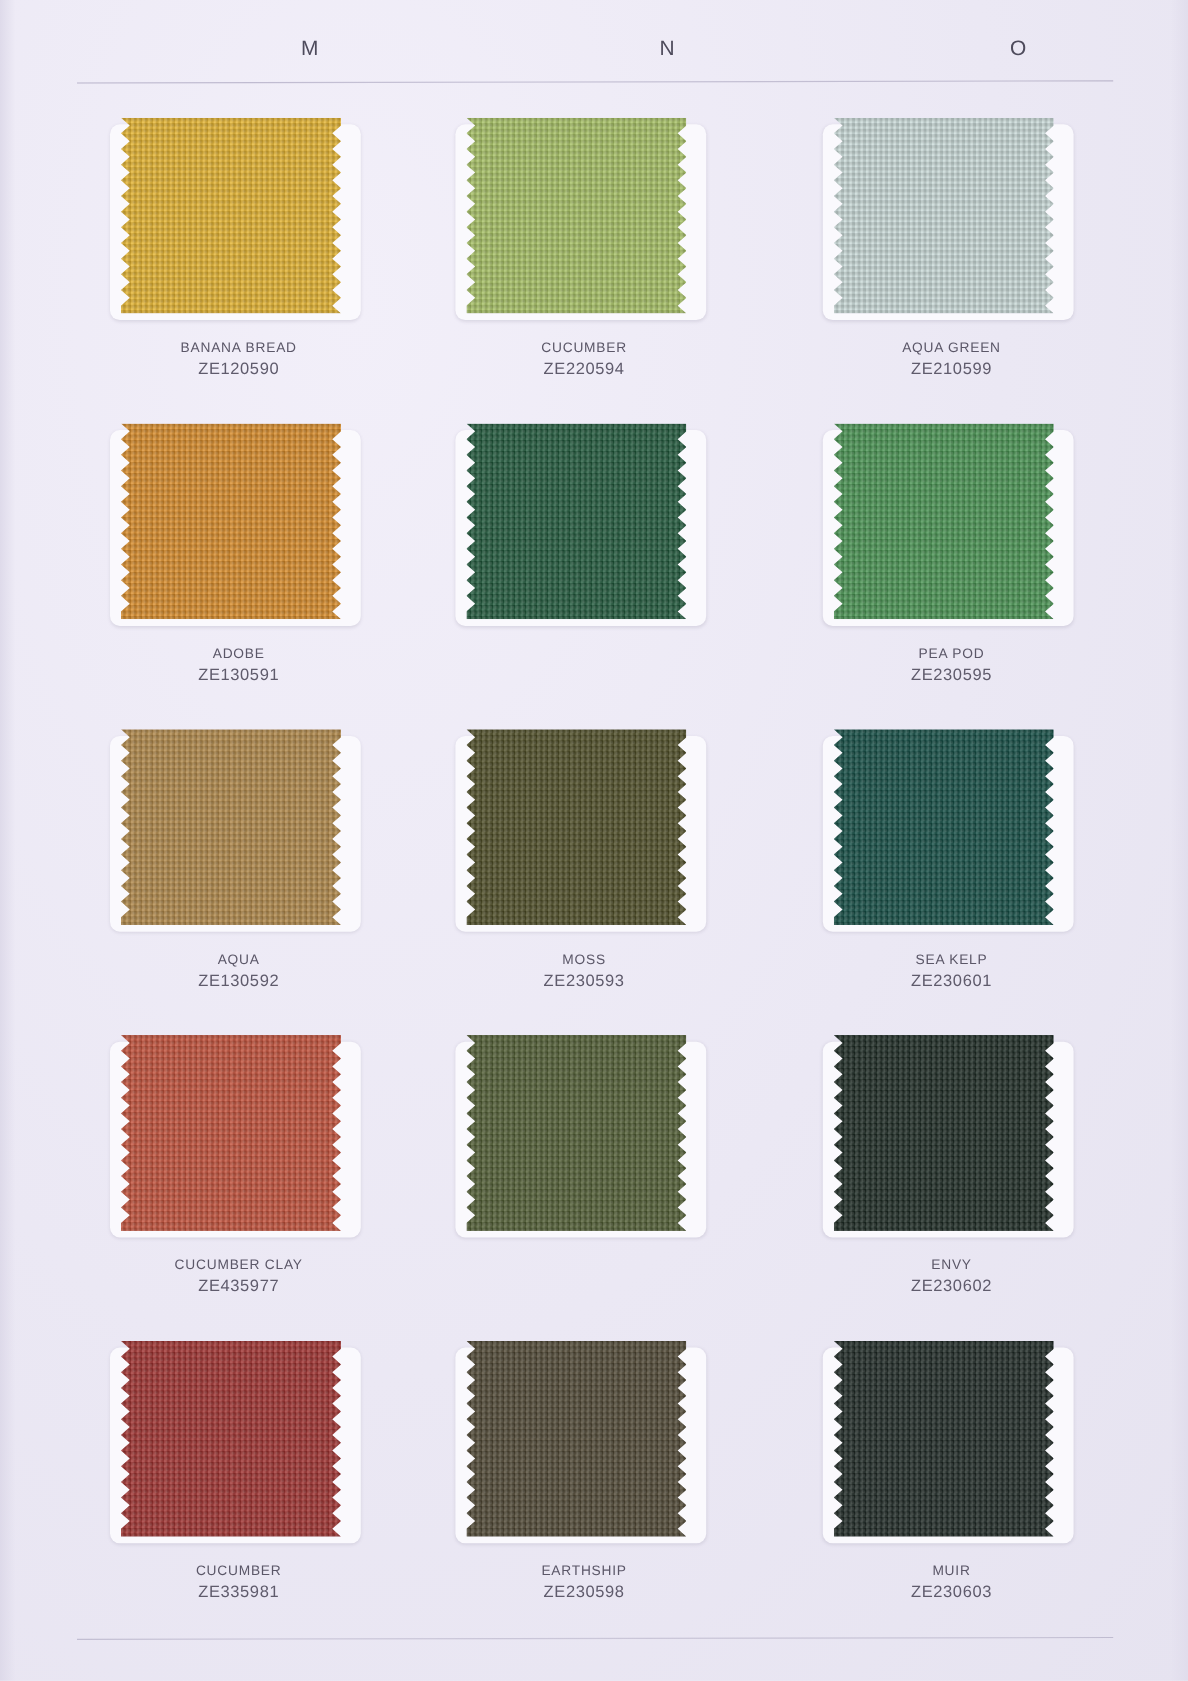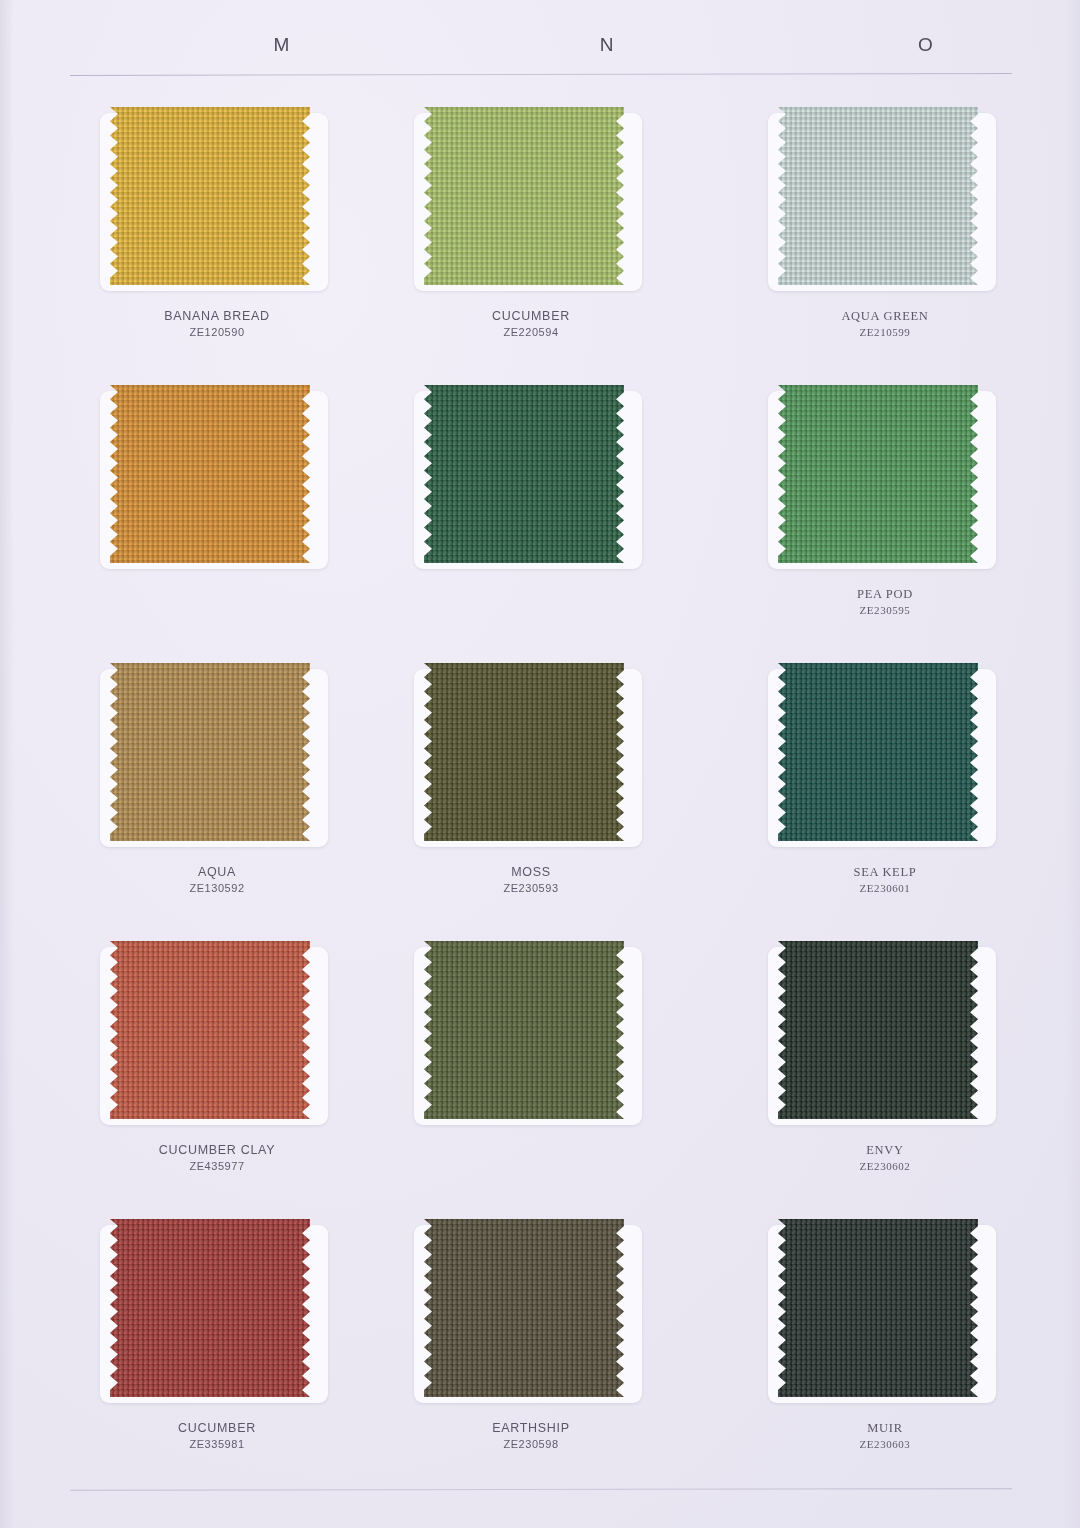--- a/index.html
+++ b/index.html
@@ -55,21 +55,21 @@
   
   #grid{
     position:absolute;left:0;top:96px;width:1080px;
   }
   .row{position:relative;height:278px;}
   .cell{
     position:absolute;top:0;width:320px;height:216px;margin-top:11px;
   }
   .cell.c0{left:92px;}
   .cell.c1{left:406px;}
-  .cell.c2{left:760px;font-family:Liberation Serif, serif;}
+  .cell.c2{left:740px;}
 
   
   .backing{
     position:absolute;left:8px;top:6px;width:228px;height:178px;
     background:#faf9fd;border-radius:9px;
     box-shadow:0 1px 3px rgba(90,85,110,.14);
   }
   .sw-wrap{
     position:absolute;left:0;top:0;width:250px;height:195px;
   }
@@ -110,21 +110,21 @@
 
   
   .caption{
     position:absolute;left:0;top:200px;width:250px;
     text-align:center;line-height:1.45;
   }
   .cap-name{
     display:block;font-size:12.5px;letter-spacing:.7px;color:#5b5768;
   }
   .cap-code{
-    display:block;font-size:11px;letter-spacing:.55px;color:#5f5b6c;
+    display:block;font-size:15px;letter-spacing:.55px;color:#5f5b6c;
   }
 </style>
 </head>
 <body>
 
 <div id="paper">
 
   <div id="header">
     <span class="col-letter m">M</span>
     <span class="col-letter n">N</span>
@@ -166,20 +166,24 @@
         </div>
       </div>
     </div>
 
     <div class="row">
       <div class="cell c0">
         <div class="sw-wrap">
           <div class="backing"></div>
           <div class="swatch" style="background-color: rgb(217, 138, 37);"></div>
         </div>
+        <div class="caption">
+          <span class="cap-name">ADOBE</span>
+          <span class="cap-code">ZE130591</span>
+        </div>
       </div>
       <div class="cell c1">
         <div class="sw-wrap">
           <div class="backing"></div>
           <div class="swatch" style="background-color: rgb(28, 86, 56);"></div>
         </div>
       </div>
       <div class="cell c2">
         <div class="sw-wrap">
           <div class="backing"></div>

